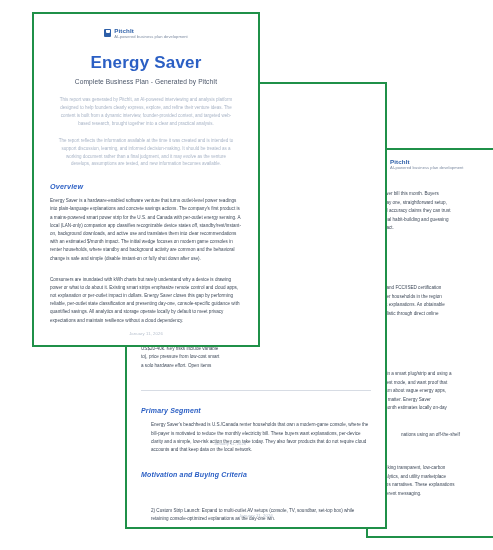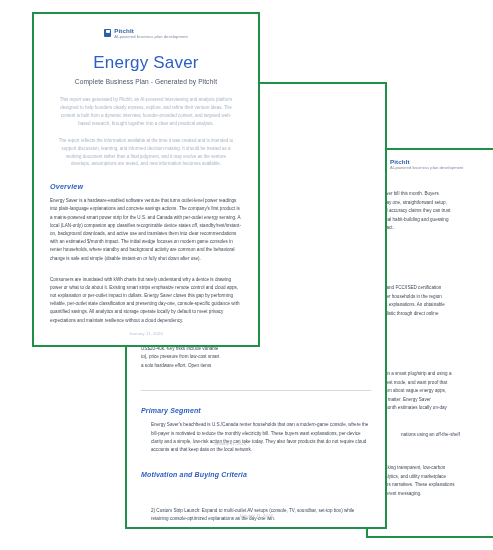--- a/index.html
+++ b/index.html
@@ -90,21 +90,21 @@
   }
   .cover-brand-row {
     display: flex;
     justify-content: center;
     margin-top: 4px;
     margin-bottom: 14px;
   }
   .cover-title {
     text-align: center;
     font-size: 17px;
-    font-weight: normal;
+    font-weight: bold;
     color: #2b5fc4;
     letter-spacing: 0.2px;
     margin-bottom: 5px;
   }
   .cover-subtitle {
     text-align: center;
     font-size: 6.6px;
     color: #4a5568;
     margin-bottom: 11px;
     letter-spacing: 0.1px;

